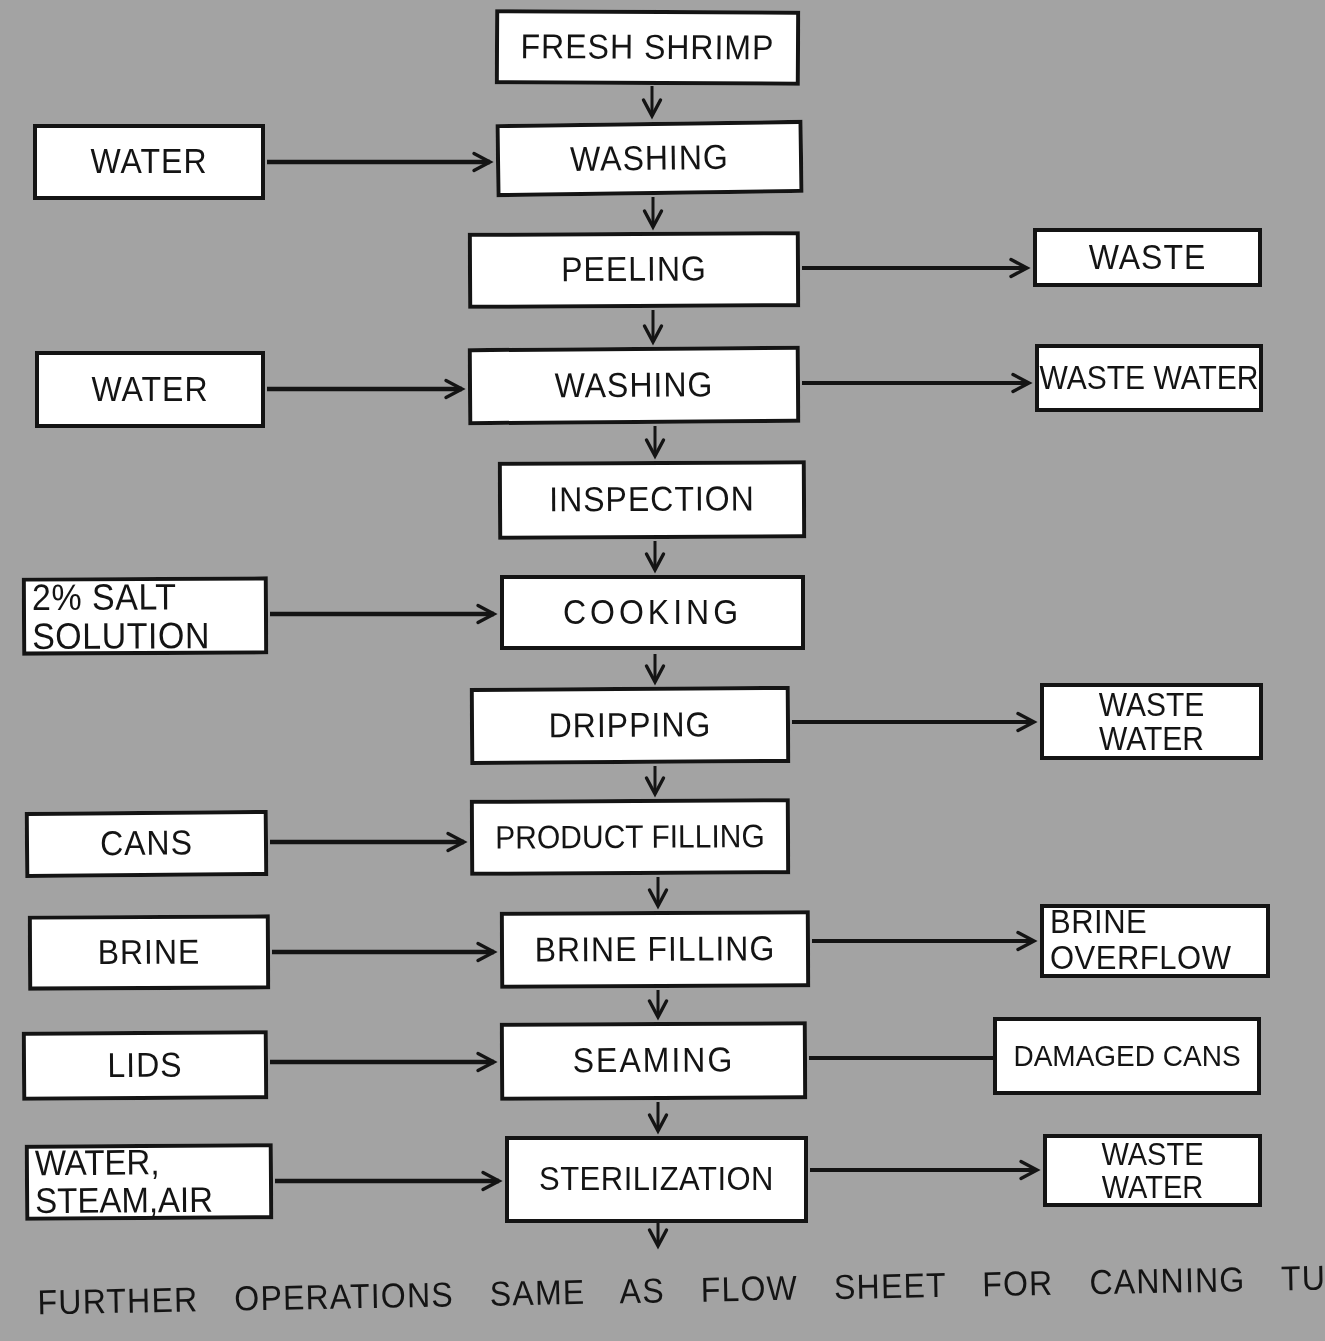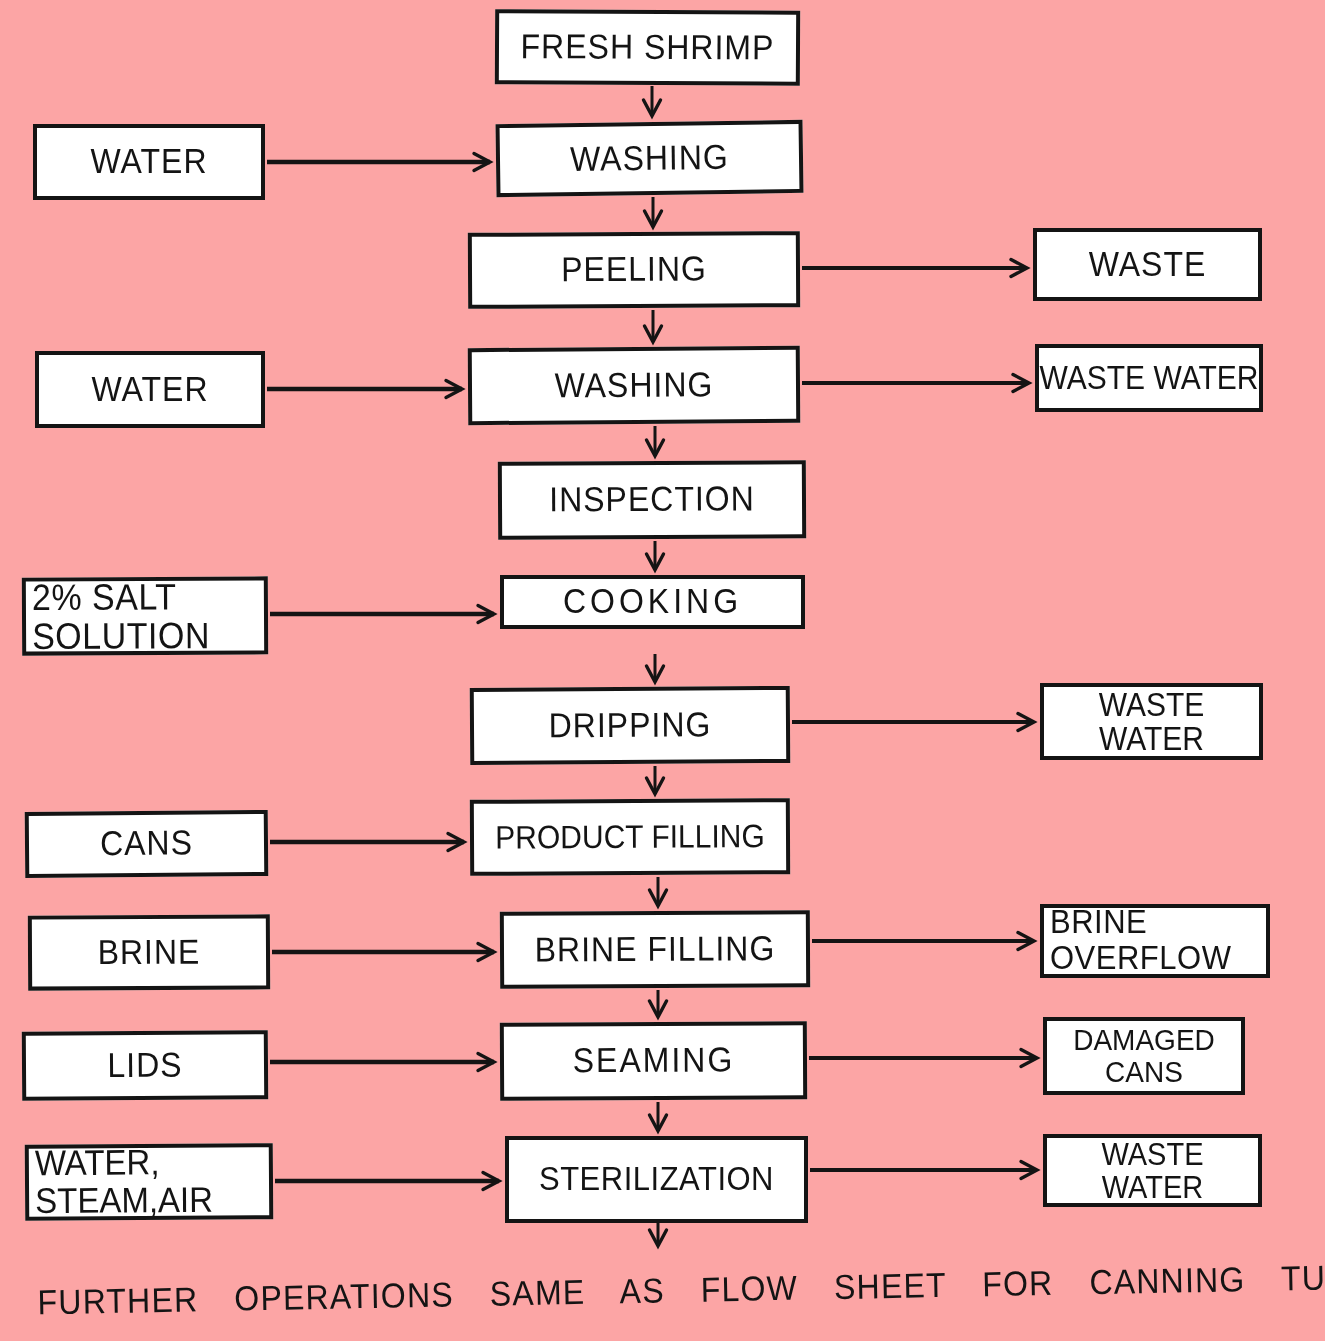--- a/index.html
+++ b/index.html
@@ -1,20 +1,20 @@
 <!DOCTYPE html>
 <html><head>
 <meta charset="utf-8">
 <style>
   html, body { margin: 0; padding: 0; background: #e8e8e8; }
   .page {
     position: relative;
     width: 1325px;
     height: 1341px;
-    background: #fca5a5;
+    background: #a3a3a3;
     overflow: hidden;
     font-family: "Liberation Sans", sans-serif;
     color: #141414;
   }
   .box {
     position: absolute;
     box-sizing: border-box;
     border: 4px solid #141414;
     background: #ffffff;
     display: flex;
@@ -94,21 +94,21 @@
   </div>
   <div class="box" style="left:468px;top:232px;width:332px;height:76px;transform:rotate(-0.3deg)">
     <span class="lbl">PEELING</span>
   </div>
   <div class="box" style="left:468px;top:347px;width:332px;height:77px;transform:rotate(-0.4deg)">
     <span class="lbl">WASHING</span>
   </div>
   <div class="box" style="left:498px;top:461px;width:308px;height:78px;transform:rotate(-0.3deg)">
     <span class="lbl">INSPECTION</span>
   </div>
-  <div class="box" style="left:500px;top:575px;width:305px;height:54px">
+  <div class="box" style="left:500px;top:575px;width:305px;height:75px">
     <span class="lbl" style="letter-spacing:4px">COOKING</span>
   </div>
   <div class="box" style="left:470px;top:687px;width:320px;height:77px;transform:rotate(-0.4deg)">
     <span class="lbl">DRIPPING</span>
   </div>
   <div class="box" style="left:470px;top:799px;width:320px;height:76px;transform:rotate(-0.3deg)">
     <span class="lbl" style="font-size:30px;letter-spacing:0">PRODUCT FILLING</span>
   </div>
   <div class="box" style="left:500px;top:911px;width:310px;height:77px;transform:rotate(-0.3deg)">
     <span class="lbl">BRINE FILLING</span>
@@ -137,34 +137,34 @@
     <span class="lbl">BRINE</span>
   </div>
   <div class="box" style="left:22px;top:1031px;width:246px;height:69px;transform:rotate(-0.4deg)">
     <span class="lbl">LIDS</span>
   </div>
   <div class="box align-left" style="left:25px;top:1144px;width:248px;height:76px;transform:rotate(-0.4deg)">
     <span class="lbl" style="font-size:33px;letter-spacing:0">WATER,
 STEAM,AIR</span>
   </div>
 
-  <div class="box" style="left:1033px;top:228px;width:229px;height:73px">
+  <div class="box" style="left:1033px;top:228px;width:229px;height:59px">
     <span class="lbl">WASTE</span>
   </div>
   <div class="box" style="left:1035px;top:344px;width:228px;height:68px">
     <span class="lbl" style="font-size:30px;letter-spacing:0">WASTE WATER</span>
   </div>
   <div class="box" style="left:1040px;top:683px;width:223px;height:77px">
     <span class="lbl" style="font-size:30px;letter-spacing:0">WASTE WATER</span>
   </div>
   <div class="box align-left" style="left:1040px;top:904px;width:230px;height:74px">
     <span class="lbl" style="font-size:31px;letter-spacing:0.5px">BRINE
 OVERFLOW</span>
   </div>
-  <div class="box" style="left:1043px;top:1017px;width:202px;height:78px">
+  <div class="box" style="left:993px;top:1017px;width:268px;height:78px">
     <span class="lbl" style="font-size:28px;letter-spacing:0">DAMAGED CANS</span>
   </div>
   <div class="box" style="left:1043px;top:1134px;width:219px;height:73px">
     <span class="lbl" style="font-size:29px;letter-spacing:0">WASTE WATER</span>
   </div>
 
   <div class="caption">FURTHER OPERATIONS  SAME AS FLOW SHEET  FOR  CANNING  TUNA.</div>
 
 </div>
 

